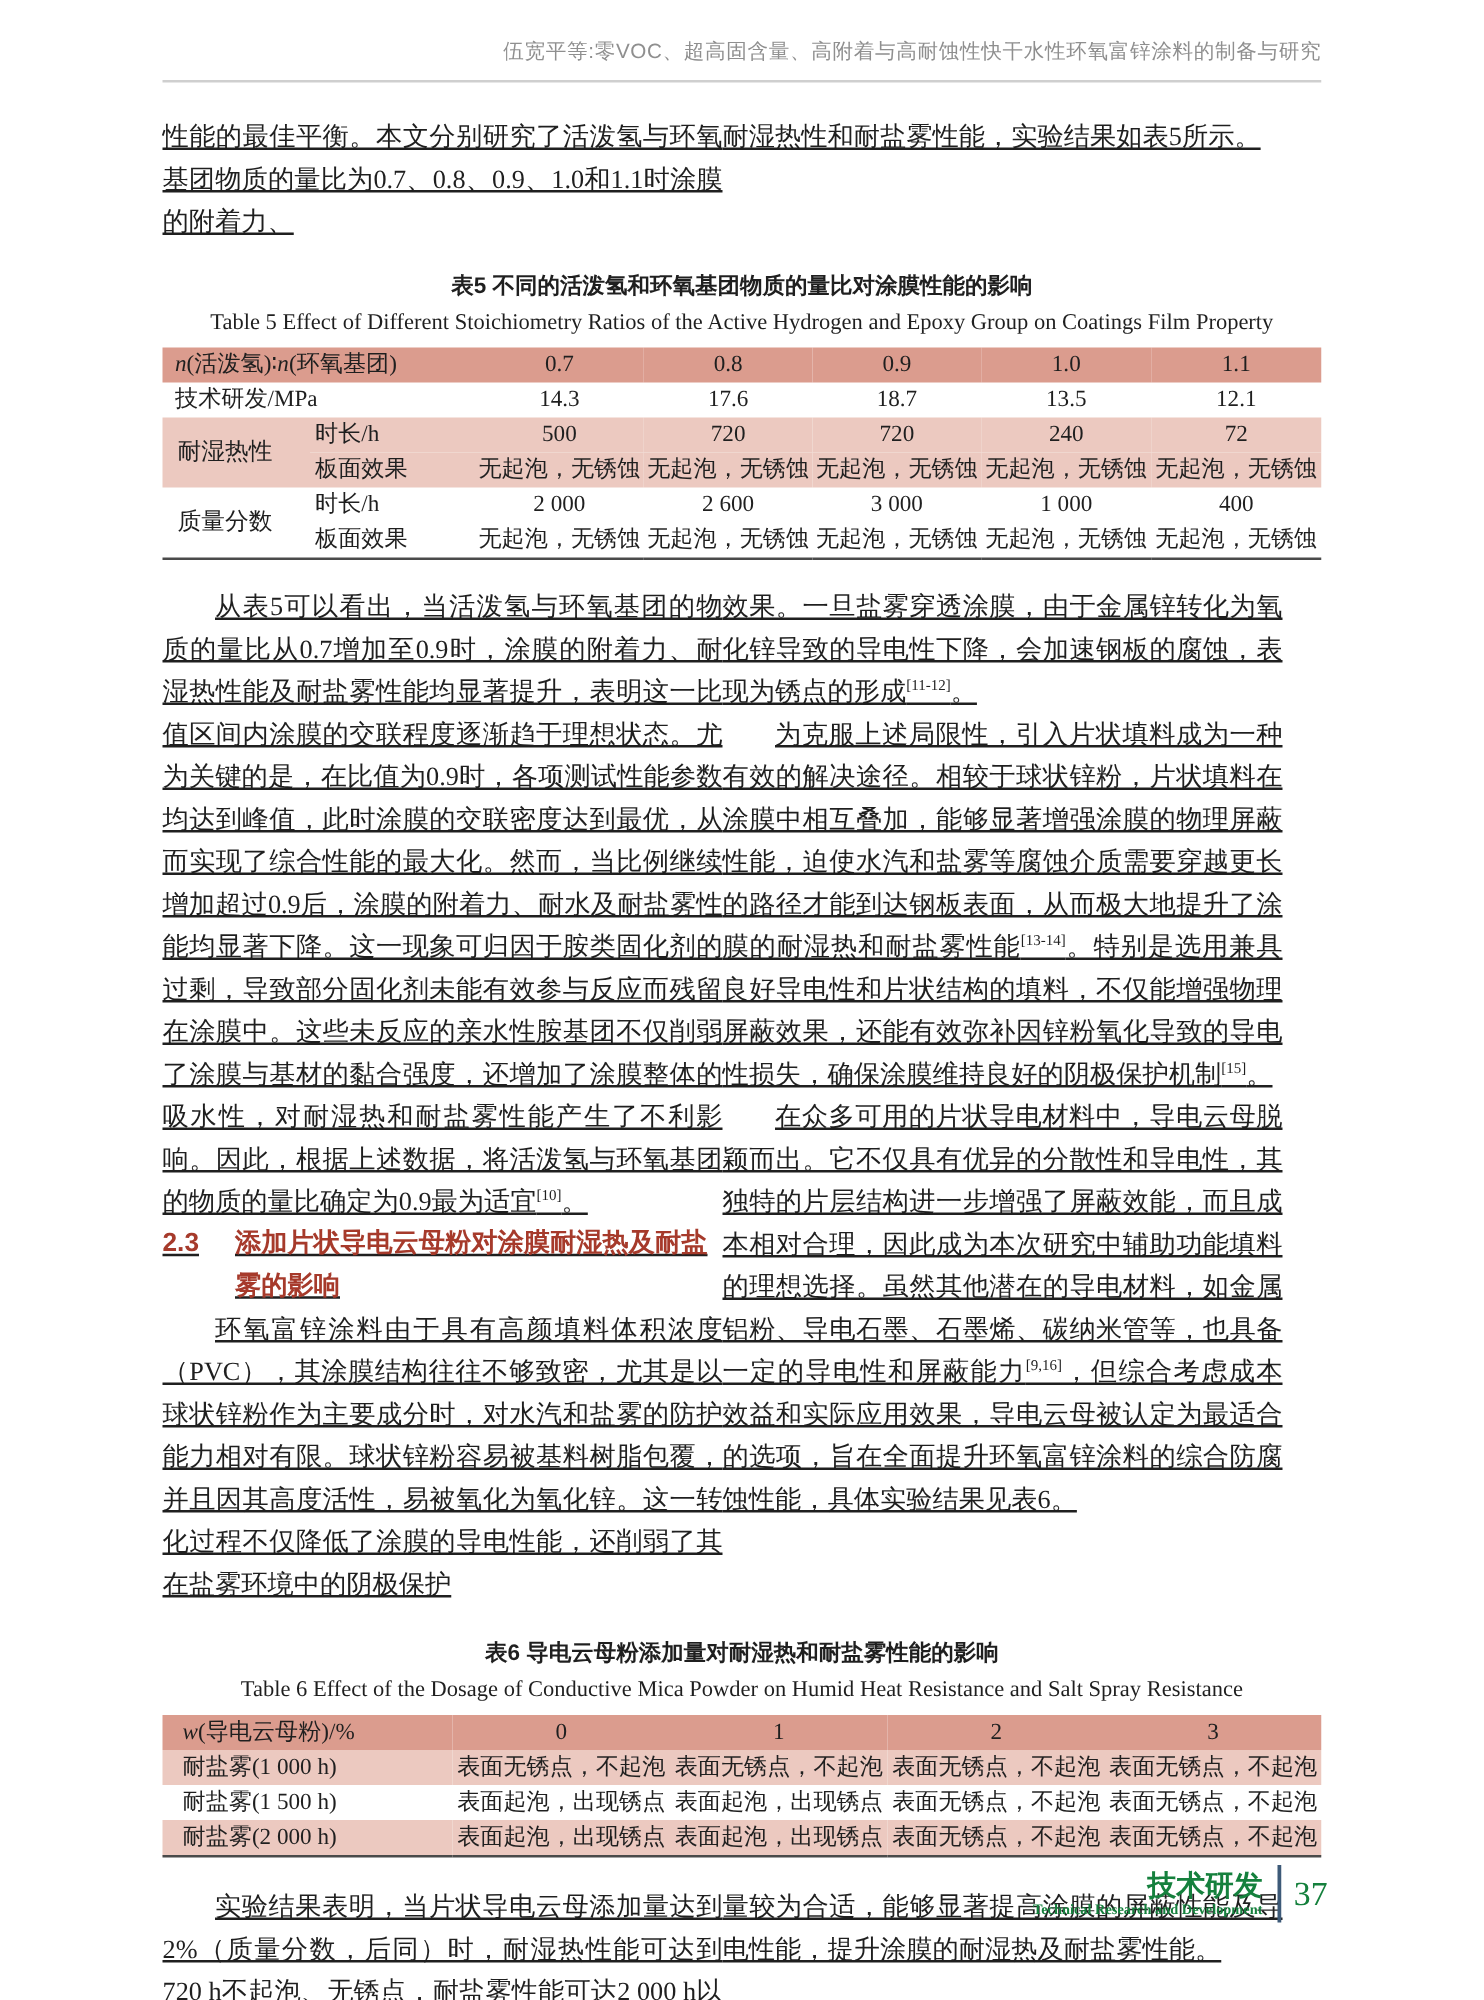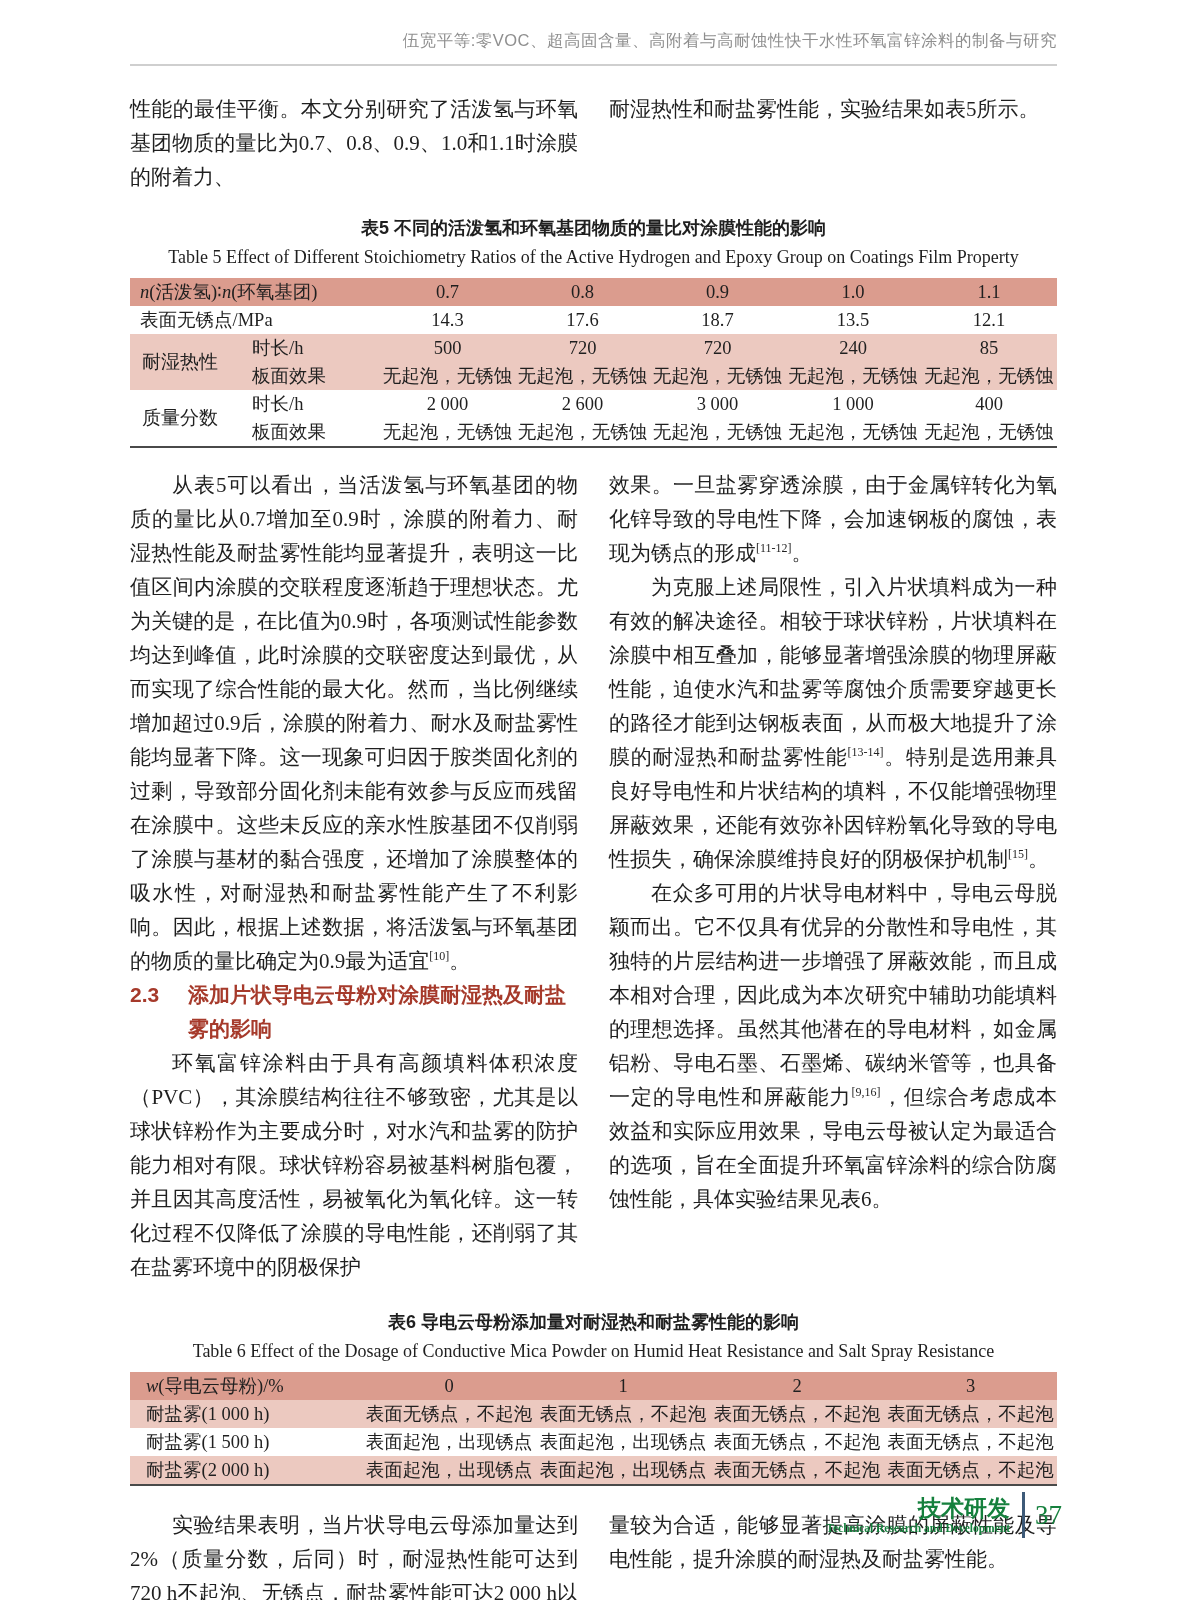--- a/index.html
+++ b/index.html
@@ -6,21 +6,21 @@
   .page{position:relative;width:1187px;height:1600px;background:#fff;overflow:hidden;
         font-family:"Liberation Serif","DejaVu Serif",serif;color:#1f1f1f;}
   .content{margin:0 130px;width:927px;}
 
   
   .running-head{padding-top:30px;text-align:right;font-size:16.5px;color:#8f8f8f;
                 font-family:"Liberation Sans","DejaVu Sans",sans-serif;letter-spacing:.5px;}
   .head-rule{margin-top:12px;border-bottom:2px solid #cfcfcf;height:0;}
 
   
-  .band{display:flex;gap:31px;margin-top:26px;}
+  .band{display:flex;margin-top:26px;text-decoration:underline;}
   .col{width:448px;font-size:21px;line-height:34px;text-align:justify;}
   .col p{margin:0;}
   p.indent{text-indent:2em;}
   sup{font-size:12px;line-height:0;}
 
   
   .sec-heading{display:flex;color:#a63a2b;font-weight:bold;
                font-family:"Liberation Sans","DejaVu Sans",sans-serif;
                font-size:21px;line-height:34px;text-align:left;}
   .sec-num{flex:0 0 58px;}
@@ -82,35 +82,35 @@
       <tbody>
       <tr class="row-accent">
         <td colspan="2" class="label"><i>n</i>(活泼氢)∶<i>n</i>(环氧基团)</td>
         <td>0.7</td>
         <td>0.8</td>
         <td>0.9</td>
         <td>1.0</td>
         <td>1.1</td>
       </tr>
       <tr>
-        <td colspan="2" class="label">表面无锈点/MPa</td>
+        <td colspan="2" class="label">技术研发/MPa</td>
         <td>14.3</td>
         <td>17.6</td>
         <td>18.7</td>
         <td>13.5</td>
         <td>12.1</td>
       </tr>
       <tr class="row-band">
         <td rowspan="2" class="group">耐湿热性</td>
         <td class="sub">时长/h</td>
         <td>500</td>
         <td>720</td>
         <td>720</td>
         <td>240</td>
-        <td>85</td>
+        <td>72</td>
       </tr>
       <tr class="row-band">
         <td class="sub">板面效果</td>
         <td>无起泡，无锈蚀</td>
         <td>无起泡，无锈蚀</td>
         <td>无起泡，无锈蚀</td>
         <td>无起泡，无锈蚀</td>
         <td>无起泡，无锈蚀</td>
       </tr>
       <tr>

